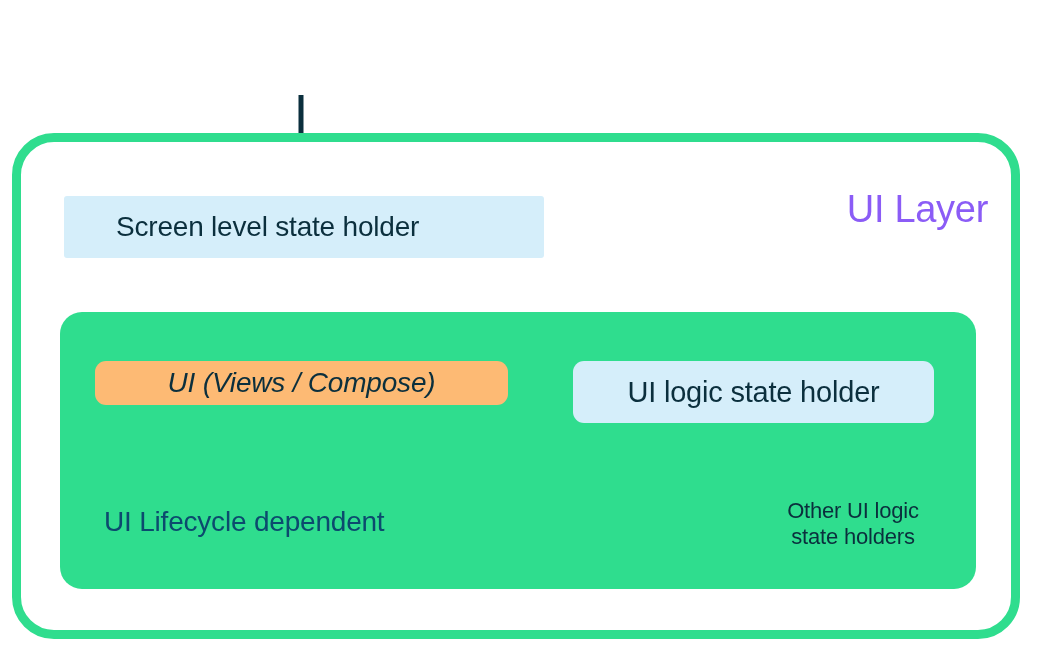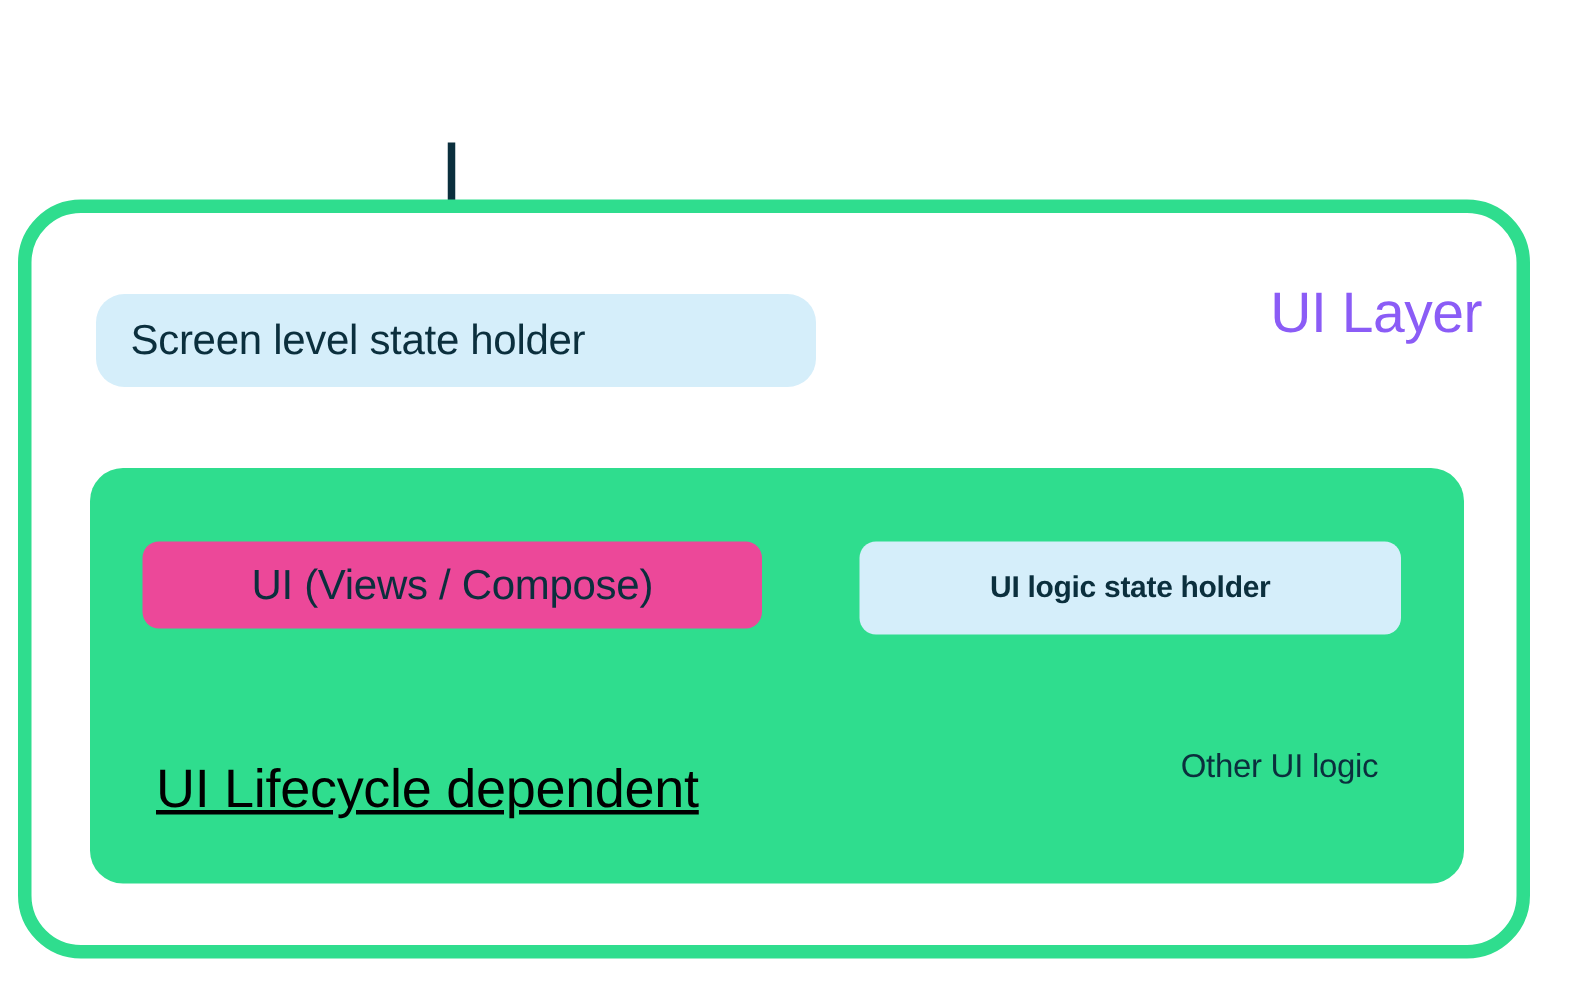--- a/index.html
+++ b/index.html
@@ -68,24 +68,24 @@
   }
 
   
   .screen-state-box {
     position: absolute;
     left: 64px;
     top: 196px;
     width: 480px;
     height: 62px;
     background: #D5EEFA;
-    border-radius: 19px;
-    display: flex;
-    align-items: center;
-    padding-left: 23px;
+    border-radius: 3px;
+    display: flex;
+    align-items: center;
+    padding-left: 52px;
     box-sizing: border-box;
   }
   .screen-state-label {
     color: #0B2F3D;
     font-size: 28px;
     font-weight: 400;
     letter-spacing: -0.2px;
     line-height: 1;
     white-space: nowrap;
   }
@@ -97,41 +97,41 @@
     top: 312px;
     width: 916px;
     height: 277px;
     background: #2FDD8E;
     border-radius: 22px;
   }
   .lifecycle-label {
     position: absolute;
     left: 104px;
     top: 508px;
-    color: #000000;
-    font-size: 36px;
-    font-weight: 400;
-    letter-spacing: -0.2px;
-    line-height: 1;
-    white-space: nowrap;
-    text-decoration: underline;
+    color: #0c4a6e;
+    font-size: 28px;
+    font-weight: 400;
+    letter-spacing: -0.2px;
+    line-height: 1;
+    white-space: nowrap;
   }
 
   
   .ui-views-box {
     position: absolute;
     left: 95px;
     top: 361px;
     width: 413px;
-    height: 58px;
-    background: #ec4899;
+    height: 44px;
+    background: #fdba74;
     border-radius: 11px;
     display: flex;
     align-items: center;
     justify-content: center;
+    font-style: italic;
   }
   .ui-views-label {
     color: #0B2F3D;
     font-size: 28px;
     font-weight: 400;
     letter-spacing: -0.2px;
     line-height: 1;
     white-space: nowrap;
   }
 
@@ -143,22 +143,22 @@
     width: 361px;
     height: 62px;
     background: #D5EEFA;
     border-radius: 11px;
     display: flex;
     align-items: center;
     justify-content: center;
   }
   .ui-logic-label {
     color: #0B2F3D;
-    font-size: 20px;
-    font-weight: 700;
+    font-size: 29px;
+    font-weight: 400;
     letter-spacing: -0.2px;
     line-height: 1;
     white-space: nowrap;
   }
 
   
   .other-holders-caption {
     position: absolute;
     left: 748px;
     top: 498px;
@@ -230,15 +230,16 @@
   <div class="ui-views-box">
     <span class="ui-views-label">UI (Views / Compose)</span>
   </div>
 
   <div class="ui-logic-box">
     <span class="ui-logic-label">UI logic state holder</span>
   </div>
 
   <div class="other-holders-caption">
     <div>Other UI logic</div>
+    <div>state holders</div>
   </div>
 
 </div>
 
 </body></html>

